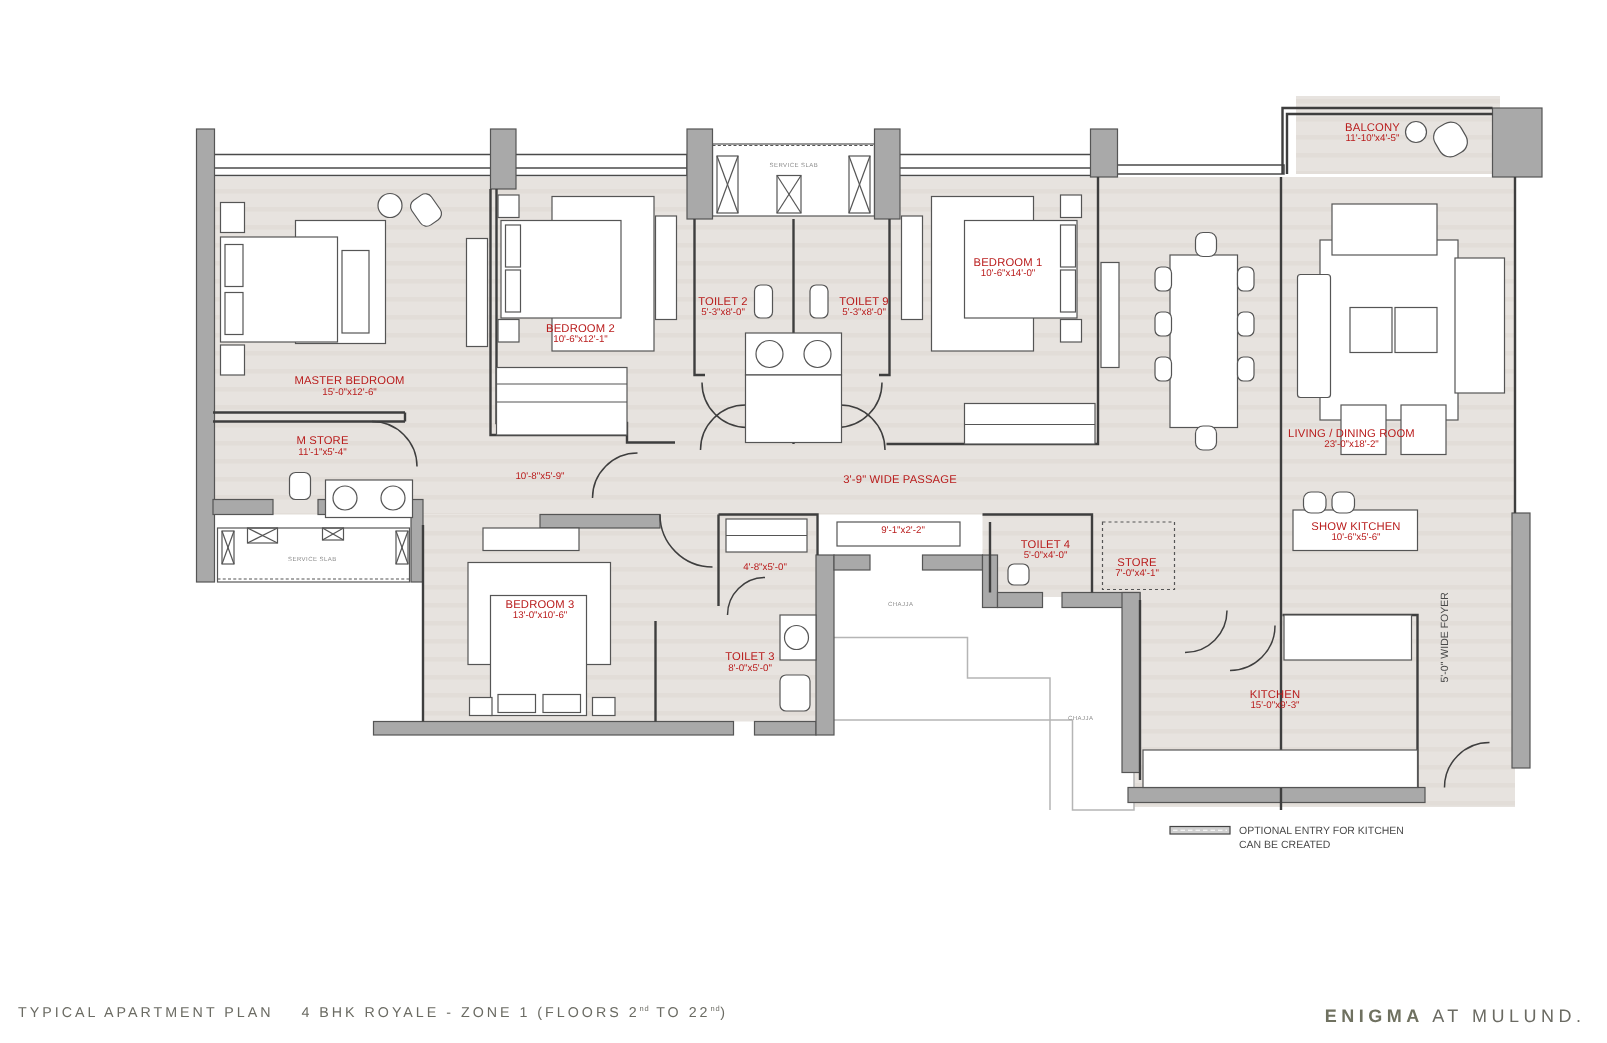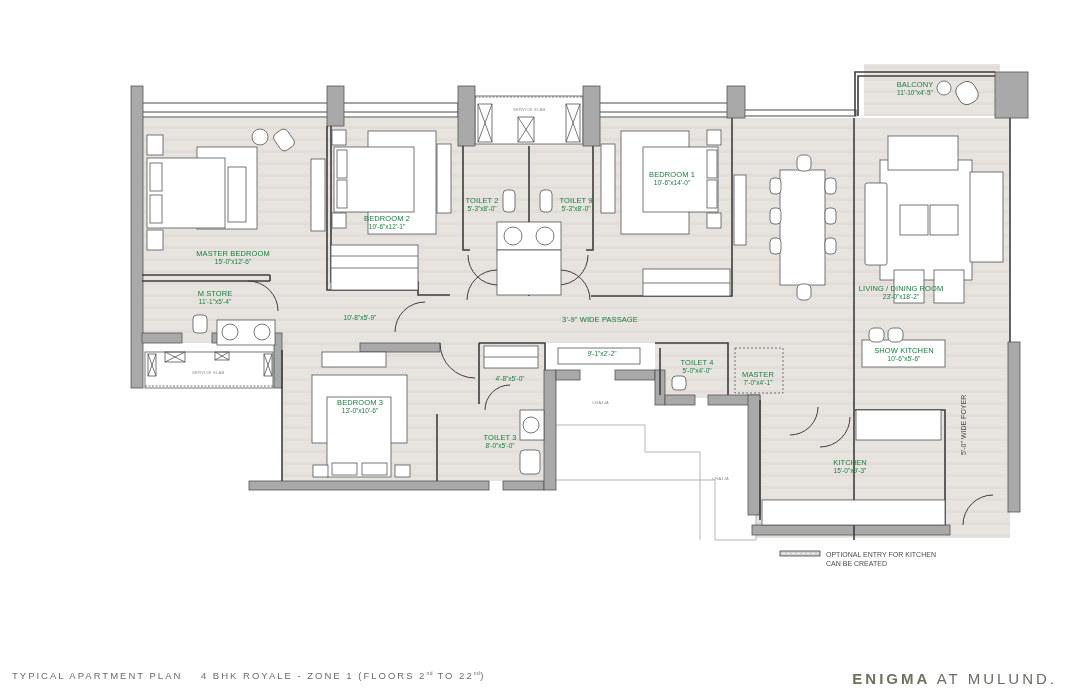--- a/index.html
+++ b/index.html
@@ -1,24 +1,24 @@
 <!DOCTYPE html>
 <html><head>
 <meta charset="utf-8">
 <style>
   html, body { margin:0; padding:0; background:#ffffff; }
   body { width:1071px; height:695px; position:relative; overflow:hidden; font-family:"Liberation Sans", sans-serif; }
   #plan { position:absolute; left:0; top:0; }
-  .lbl { position:absolute; font-family:"Liberation Sans", sans-serif; color:#15803d; text-align:center; white-space:nowrap; line-height:1.25; }
+  .lbl { position:absolute; font-family:"Liberation Sans", sans-serif; color:#b91c1c; text-align:center; white-space:nowrap; line-height:1.25; }
   .lbl .n { font-size:7.5px; letter-spacing:0.1px; display:block; }
   .lbl .d { font-size:6.5px; display:block; }
   .tiny { position:absolute; font-size:4px; color:#8a8a8a; letter-spacing:0.3px; white-space:nowrap; }
   .footer-left { position:absolute; left:12px; top:670px; font-size:9.5px; letter-spacing:2px; color:#6b6b63; white-space:nowrap; }
   .footer-left sup { font-size:5px; letter-spacing:0.5px; }
-  .footer-right { position:absolute; right:14px; top:670px; font-size:15px; letter-spacing:3px; color:#6b6b63; white-space:nowrap; }
+  .footer-right { position:absolute; right:14px; top:670px; font-size:12px; letter-spacing:3px; color:#6b6b63; white-space:nowrap; }
   .footer-right b { color:#6f7160; font-weight:700; }
   .note { position:absolute; left:826px; top:550px; font-size:7px; color:#4a4a4a; line-height:1.35; }
   .foyer { position:absolute; left:960px; top:455px; font-size:7px; color:#4a4a4a; transform:rotate(-90deg); transform-origin:left top; white-space:nowrap; }
 </style>
 </head>
 <body>
 
 <svg id="plan" width="1071" height="695" viewBox="0 0 1071 695" xmlns="http://www.w3.org/2000/svg">
   <defs>
     <pattern id="wood" width="1071" height="12" patternUnits="userSpaceOnUse">
@@ -284,21 +284,21 @@
   <span class="n">3'-9" WIDE PASSAGE</span>
 </div>
 <div class="lbl" style="left:582px;top:350px;width:40px;">
   <span class="d">9'-1"x2'-2"</span>
 </div>
 <div class="lbl" style="left:677px;top:358px;width:40px;">
   <span class="n">TOILET 4</span>
   <span class="d">5'-0"x4'-0"</span>
 </div>
 <div class="lbl" style="left:738px;top:370px;width:40px;">
-  <span class="n">MASTER</span>
+  <span class="n">STORE</span>
   <span class="d">7'-0"x4'-1"</span>
 </div>
 <div class="lbl" style="left:866px;top:346px;width:76px;">
   <span class="n">SHOW KITCHEN</span>
   <span class="d">10'-6"x5'-6"</span>
 </div>
 <div class="lbl" style="left:332px;top:398px;width:56px;">
   <span class="n">BEDROOM 3</span>
   <span class="d">13'-0"x10'-6"</span>
 </div>

